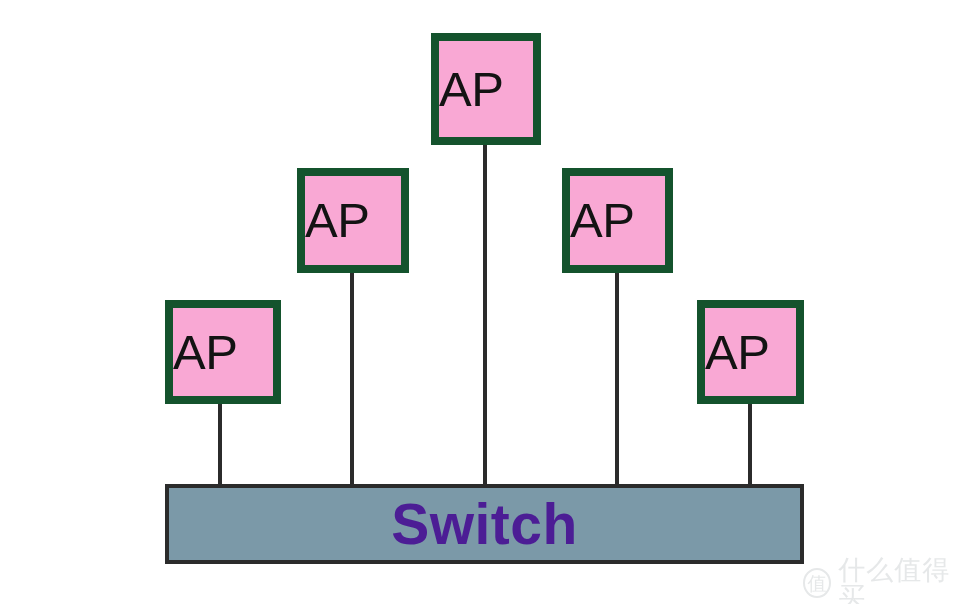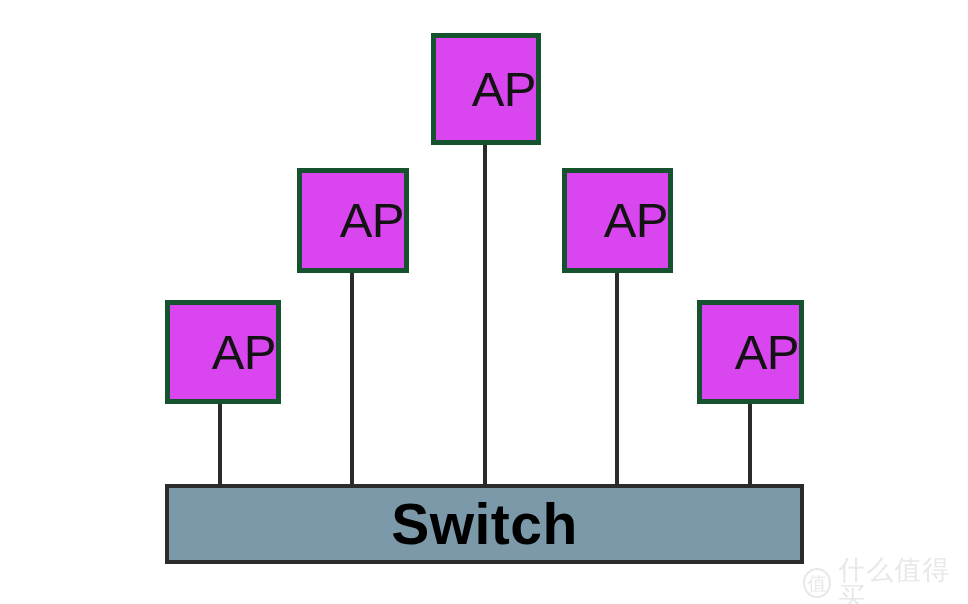--- a/index.html
+++ b/index.html
@@ -21,25 +21,25 @@
   
   .connector {
     position: absolute;
     background: #2b2b2b;
     width: 4px;
   }
   
   .ap-node {
     position: absolute;
     box-sizing: border-box;
-    background: #d946ef;
-    border: 5px solid #14532d;
+    background: #f9a8d4;
+    border: 8px solid #14532d;
     display: flex;
     align-items: center;
-    justify-content: flex-end;
+    justify-content: flex-start;
   }
   .ap-label {
     color: #131313;
     font-family: "Liberation Sans", sans-serif;
     font-size: 49px;
     font-weight: 400;
     line-height: 1;
     letter-spacing: -0.5px;
     user-select: none;
   }
@@ -51,21 +51,21 @@
     top: 484px;
     width: 639px;
     height: 80px;
     background: #7b99a8;
     border: 4px solid #2b2b2b;
     display: flex;
     align-items: center;
     justify-content: center;
   }
   .switch-label {
-    color: #000000;
+    color: #4c1d95;
     font-family: "Liberation Sans", sans-serif;
     font-size: 57px;
     font-weight: 700;
     line-height: 1;
     letter-spacing: 0.5px;
     user-select: none;
   }
   
   #watermark {
     position: absolute;

